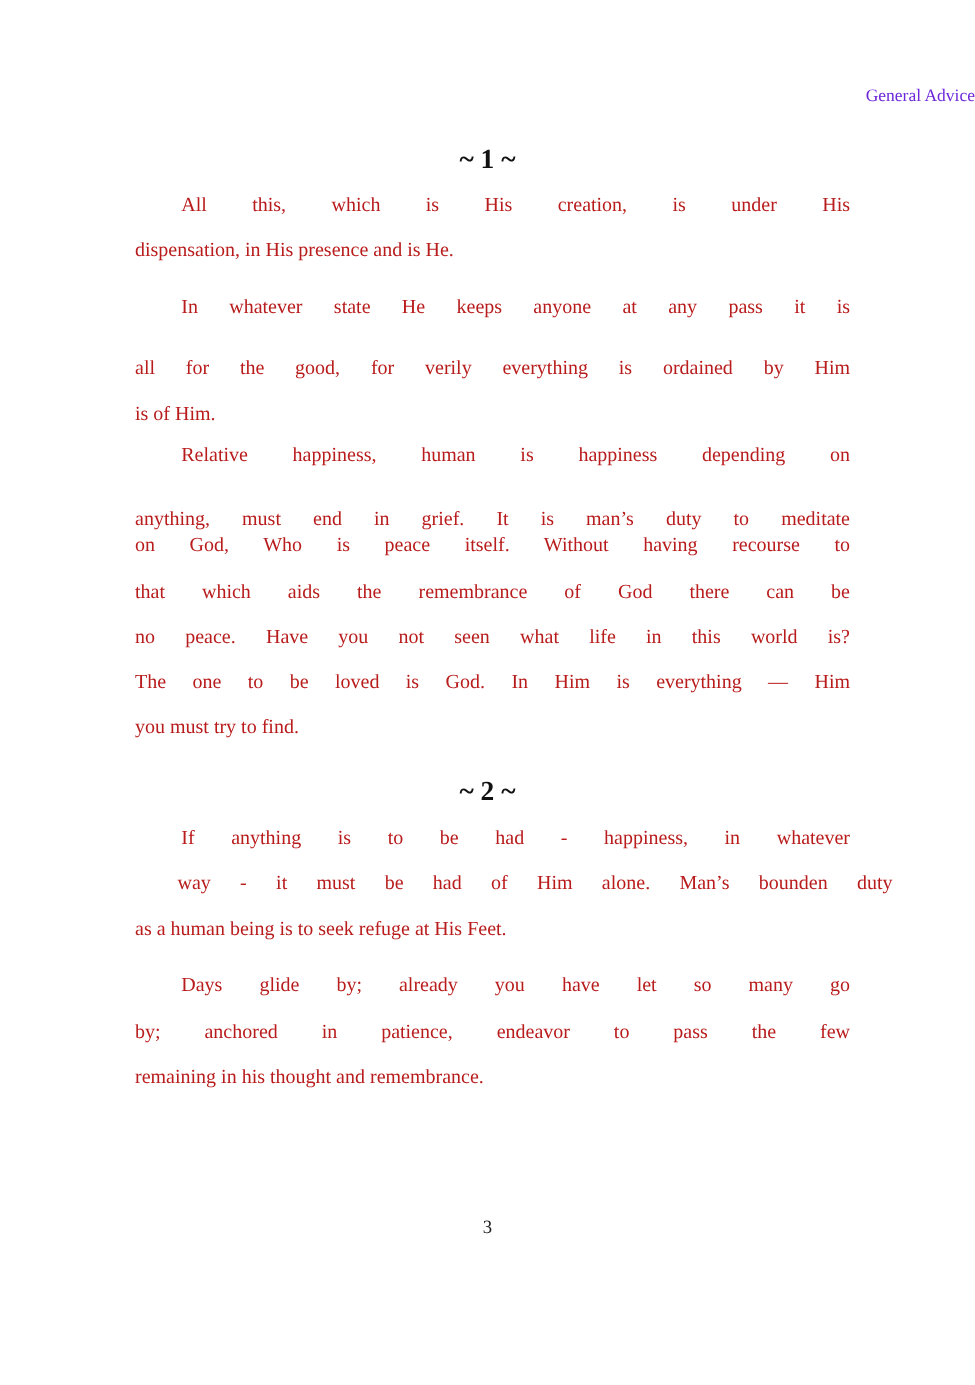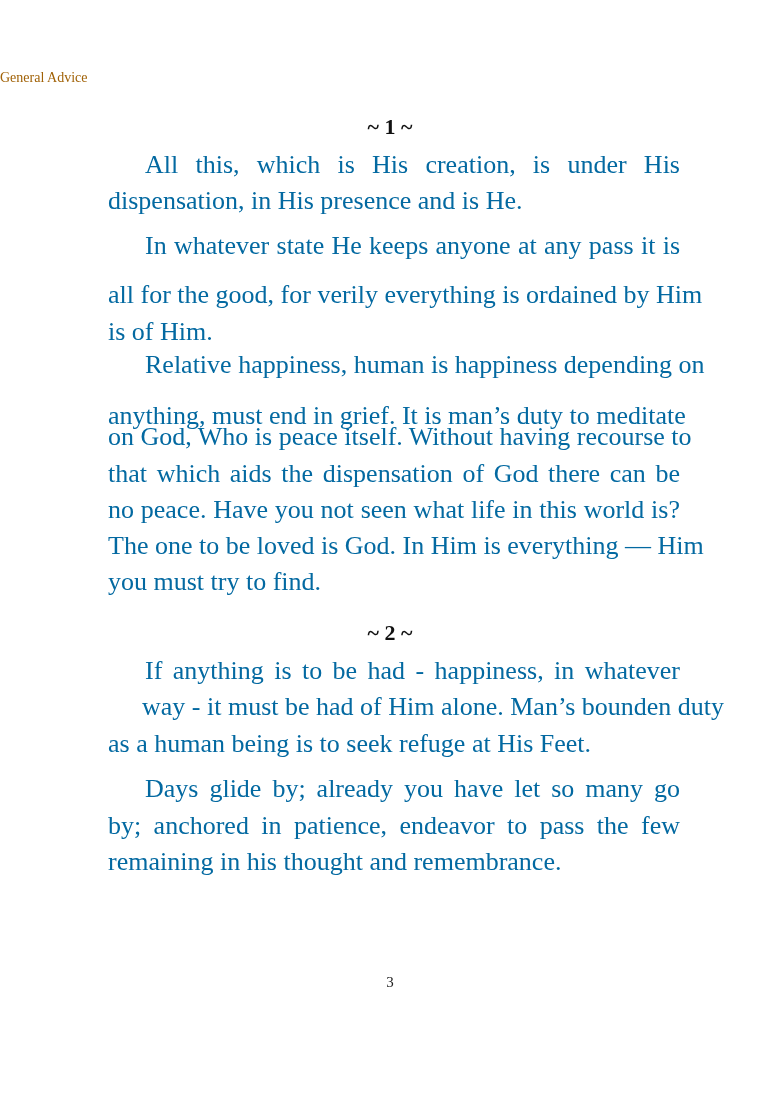--- a/index.html
+++ b/index.html
@@ -1,23 +1,23 @@
 <!DOCTYPE html>
 <html><head>
 <meta charset="utf-8">
 <style>
   html, body { margin:0; padding:0; background:#ffffff; }
   body { width:780px; height:1108px; position:relative; overflow:hidden;
          font-family:"Liberation Serif","DejaVu Serif",serif; color:#1a1a1a; }
-  .running-head { position:absolute; top:70px; left:0; width:780px; text-align:left;
-         font-size:14px; color:#a16207; }
+  .running-head { position:absolute; top:70px; left:0; width:780px; text-align:right;
+         font-size:14px; color:#6d28d9; }
   .section-mark { position:absolute; left:0; width:780px; text-align:center;
          font-size:22px; font-weight:bold; color:#111; }
-  .line { position:absolute; left:108px; width:572px; font-size:26px; line-height:30px;
-          white-space:nowrap; color:#0369a1; }
+  .line { position:absolute; left:108px; width:572px; font-size:16px; line-height:30px;
+          white-space:nowrap; color:#b91c1c; }
   .just { text-align:justify; text-align-last:justify; }
   .indent { left:145px; width:535px; }
   .page-number { position:absolute; top:974px; left:0; width:780px; text-align:center;
           font-size:15px; color:#222; }
 </style>
 </head>
 <body>
 
 <div class="running-head">General Advice</div>
 
@@ -31,21 +31,21 @@
 <div>
   <div class="line just indent" style="top:231px;">In whatever state He keeps anyone at any pass it is</div>
   <div class="line just" style="top:280px;">all for the good, for verily everything is ordained by Him</div>
   <div class="line" style="top:305px;margin-top:12px;">is of Him.</div>
 </div>
 
 <div>
   <div class="line just indent" style="top:350px;">Relative happiness, human is happiness depending on</div>
   <div class="line just" style="top:386px;margin-top:15px;">anything, must end in grief. It is man’s duty to meditate</div>
   <div class="line just" style="top:422px;">on God, Who is peace itself. Without having recourse to</div>
-  <div class="line just" style="top:459px;">that which aids the dispensation of God there can be</div>
+  <div class="line just" style="top:459px;">that which aids the remembrance of God there can be</div>
   <div class="line just" style="top:495px;">no peace. Have you not seen what life in this world is?</div>
   <div class="line just" style="top:531px;">The one to be loved is God. In Him is everything — Him</div>
   <div class="line" style="top:567px;">you must try to find.</div>
 </div>
 
 <div class="section-mark" style="top:620px;">~ 2 ~</div>
 
 <div>
   <div class="line just indent" style="top:656px;">If anything is to be had - happiness, in whatever</div>
   <div class="line just" style="top:692px;margin-left:34px;">way - it must be had of Him alone. Man’s bounden duty</div>

